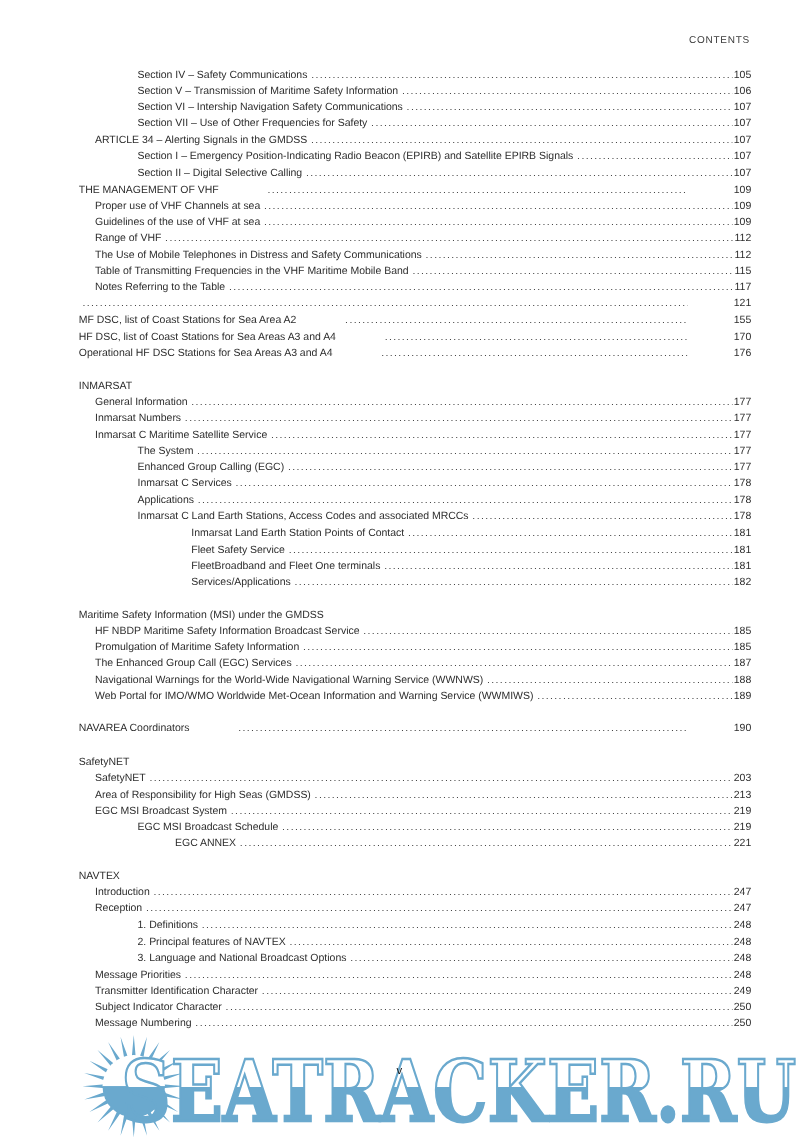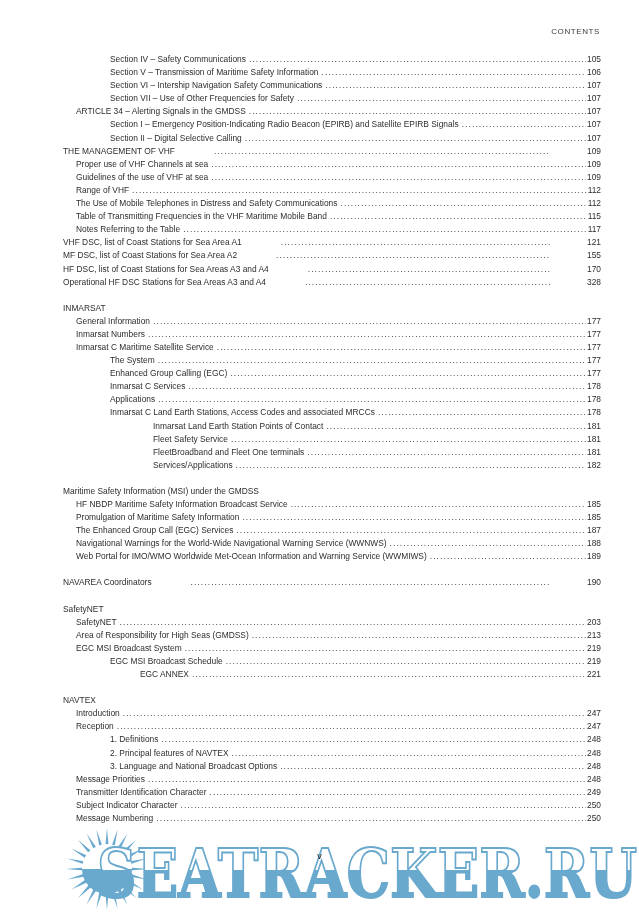--- a/index.html
+++ b/index.html
@@ -111,38 +111,37 @@
           <span class="label">Table of Transmitting Frequencies in the VHF Maritime Mobile Band</span>
           <span class="leader"></span>
           <span class="pagenum">115</span>
         </div>
         <div class="row lvl1">
           <span class="label">Notes Referring to the Table</span>
           <span class="leader"></span>
           <span class="pagenum">117</span>
         </div>
         <div class="row lvl0">
-          <span class="label">VHF DSC, list of Coast Stations for Sea Area A1</span>
           <span class="leader"></span>
           <span class="pagenum">121</span>
         </div>
         <div class="row lvl0">
           <span class="label">MF DSC, list of Coast Stations for Sea Area A2</span>
           <span class="leader"></span>
           <span class="pagenum">155</span>
         </div>
         <div class="row lvl0">
           <span class="label">HF DSC, list of Coast Stations for Sea Areas A3 and A4</span>
           <span class="leader"></span>
           <span class="pagenum">170</span>
         </div>
         <div class="row lvl0">
           <span class="label">Operational HF DSC Stations for Sea Areas A3 and A4</span>
           <span class="leader"></span>
-          <span class="pagenum">328</span>
+          <span class="pagenum">176</span>
         </div>
       </div>
       <div class="toc-section">
         <div class="row lvl0">
           <span class="label">INMARSAT</span>
         </div>
         <div class="row lvl1">
           <span class="label">General Information</span>
           <span class="leader"></span>
           <span class="pagenum">177</span>

